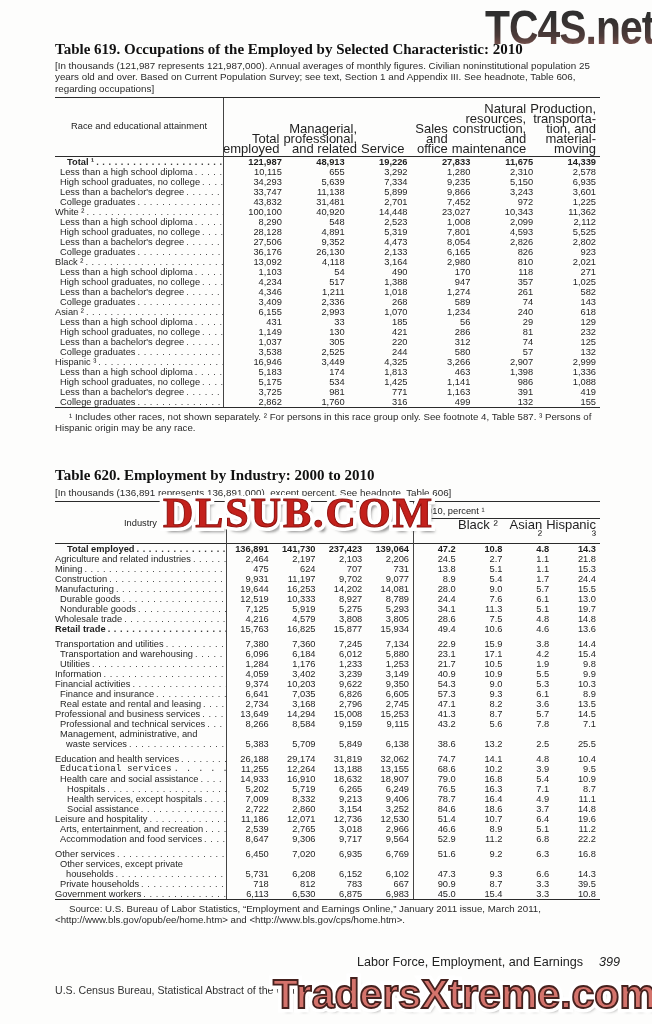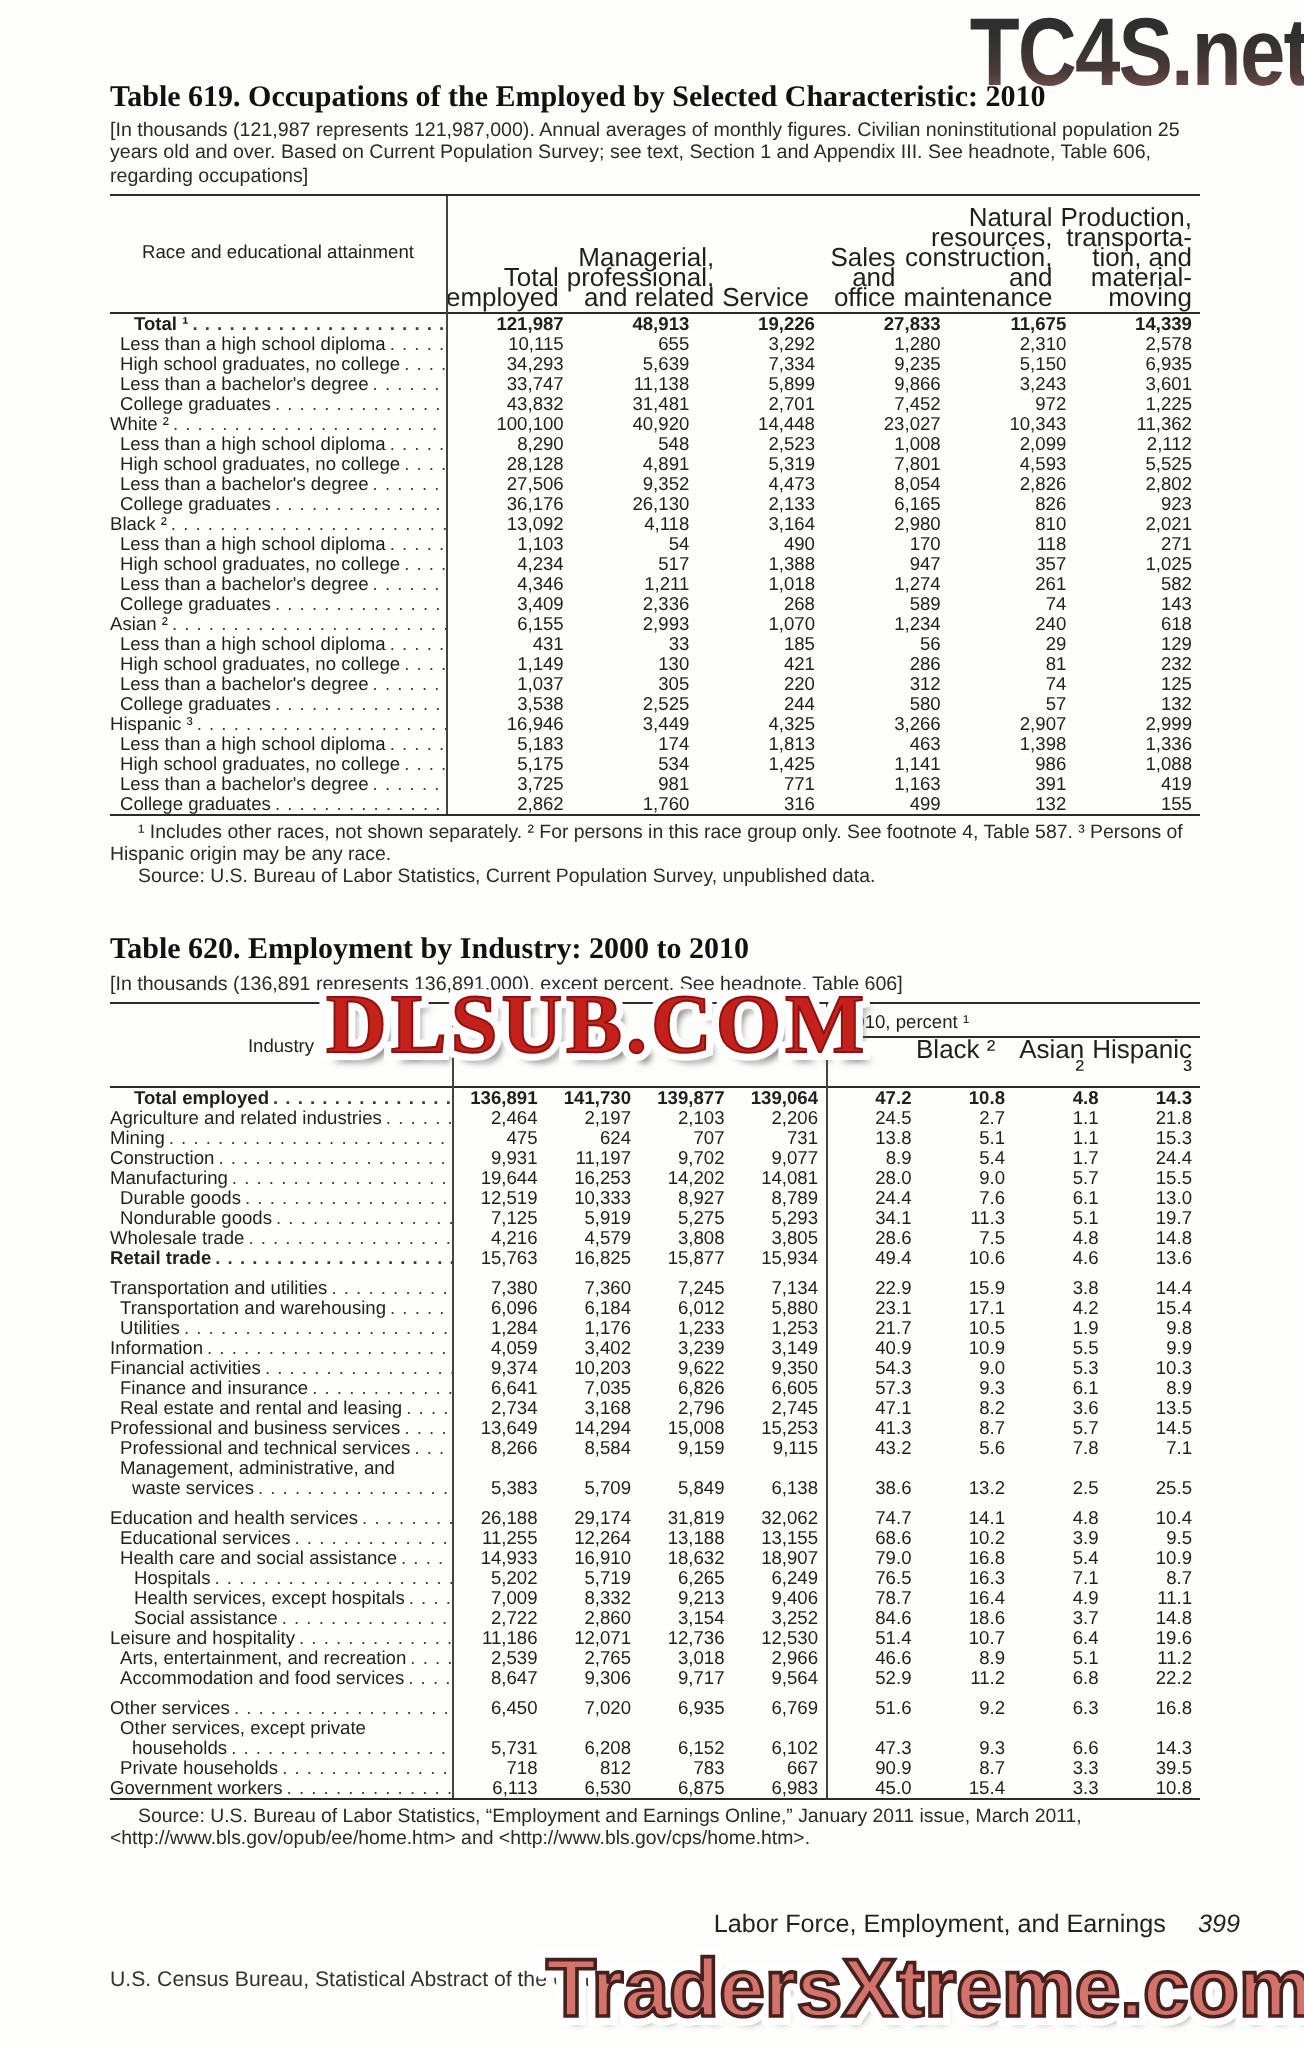--- a/index.html
+++ b/index.html
@@ -448,21 +448,20 @@
           <div class="val">499</div>
           <div class="val">132</div>
           <div class="val">155</div>
         </div>
       </div>
     <div class="vline" style="left:168px"></div>
   </div>
 
   <div class="footnote" style="top:411px">
     <p>¹ Includes other races, not shown separately. ² For persons in this race group only. See footnote 4, Table 587. ³ Persons of Hispanic origin may be any race.</p>
-    <p>Source: U.S. Bureau of Labor Statistics, Current Population Survey, unpublished data.</p>
   </div>
 
   <div class="tbl-title" style="top:467px">Table 620. Employment by Industry: 2000 to 2010</div>
   <div class="headnote" style="top:487px">[In thousands (136,891 represents 136,891,000), except percent. See headnote, Table 606]</div>
 
   <div class="tbl t620" style="top:501px">
     <div class="t620head">
       <div class="stubhead">Industry</div>
       <div class="pctgroup">2010, percent ¹</div>
       <div class="pctsubs">
@@ -475,21 +474,21 @@
     <div class="tbody">
         <div class="row bold">
           <div class="lblcell" style="padding-left: 12px;">
             <div class="lflex">
               <span>Total employed</span>
               <span class="leader"></span>
             </div>
           </div>
           <div class="val">136,891</div>
           <div class="val">141,730</div>
-          <div class="val">139,877</div>
+          <div class="val">237,423</div>
           <div class="val">139,064</div>
           <div class="val">47.2</div>
           <div class="val">10.8</div>
           <div class="val">4.8</div>
           <div class="val">14.3</div>
         </div>
         <div class="row">
           <div class="lblcell" style="padding-left: 0px;">
             <div class="lflex">
               <span>Agriculture and related industries</span>
@@ -788,21 +787,21 @@
           <div class="val">26,188</div>
           <div class="val">29,174</div>
           <div class="val">31,819</div>
           <div class="val">32,062</div>
           <div class="val">74.7</div>
           <div class="val">14.1</div>
           <div class="val">4.8</div>
           <div class="val">10.4</div>
         </div>
         <div class="row">
-          <div class="lblcell" style="padding-left: 5px;">
+          <div class="lblcell" style="padding-left: 5px; font-family: Liberation Mono, monospace;">
             <div class="lflex">
               <span>Educational services</span>
               <span class="leader"></span>
             </div>
           </div>
           <div class="val">11,255</div>
           <div class="val">12,264</div>
           <div class="val">13,188</div>
           <div class="val">13,155</div>
           <div class="val">68.6</div>

